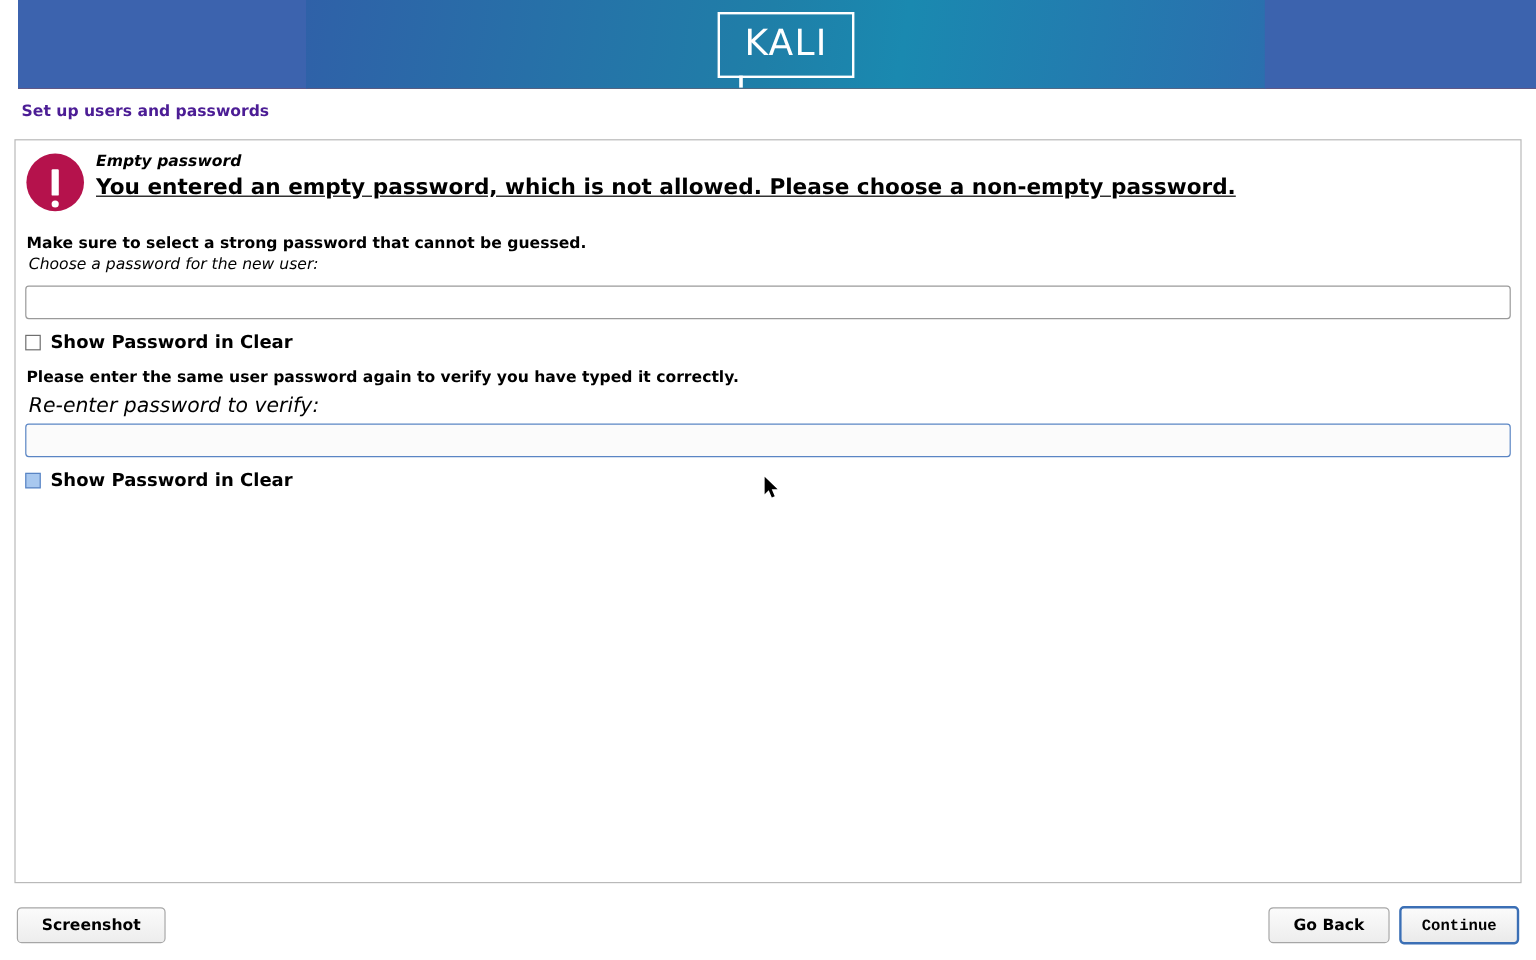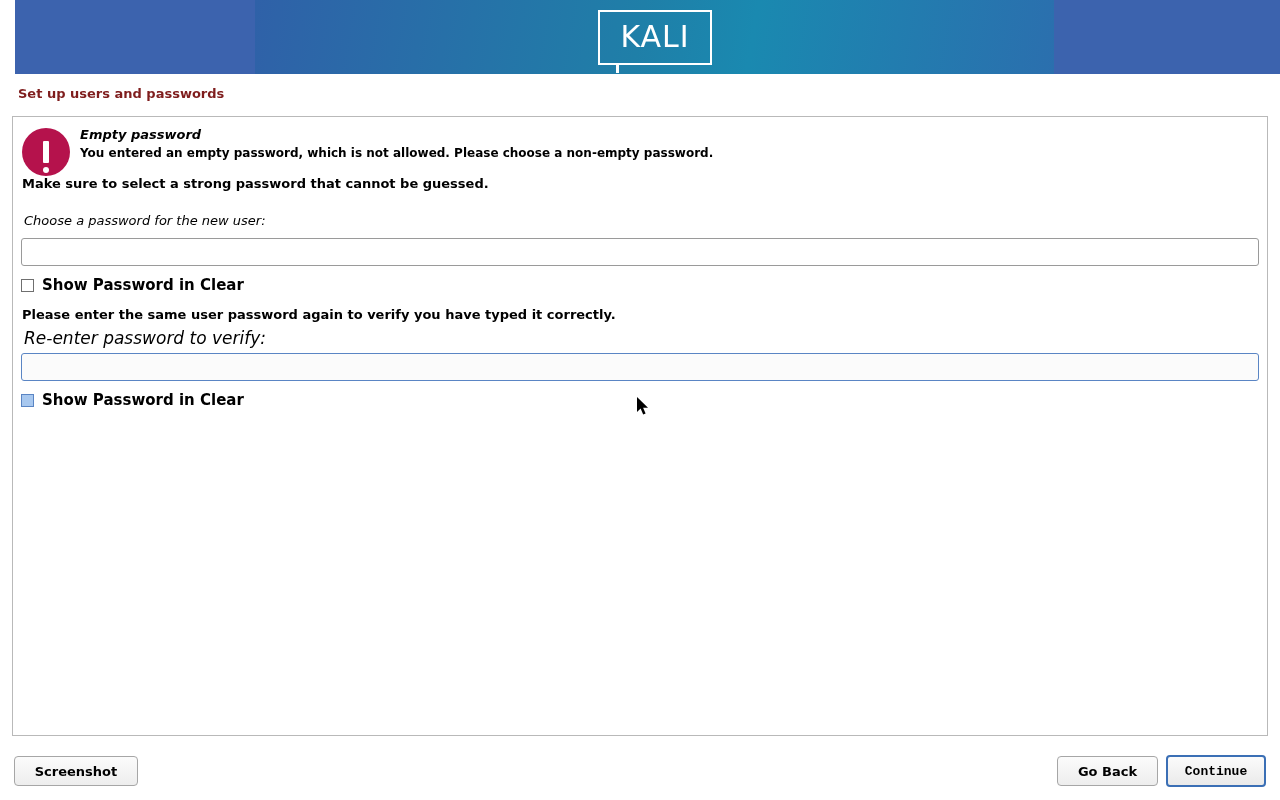--- a/index.html
+++ b/index.html
@@ -70,21 +70,21 @@
     background: #ffffff;
   }
 
   
   .page-title {
     position: absolute;
     left: 18px;
     top: 86px;
     font-weight: bold;
     font-size: 13px;
-    color: #7f1d1d;
+    color: #4c1d95;
   }
 
   
   .frame {
     position: absolute;
     left: 12px;
     top: 116px;
     width: 1256px;
     height: 620px;
     border: 1px solid #b9b9b9;
@@ -127,28 +127,29 @@
     top: 127px;
     font-style: italic;
     font-size: 13px;
     font-weight: bold;
   }
   .error-text {
     position: absolute;
     left: 80px;
     top: 146px;
     font-weight: bold;
-    font-size: 12px;
+    font-size: 18px;
+    text-decoration: underline;
   }
 
   
   .strong-note {
     position: absolute;
     left: 22px;
-    top: 176px;
+    top: 196px;
     font-weight: bold;
     font-size: 13px;
   }
   .label-choose {
     position: absolute;
     left: 24px;
     top: 213px;
     font-style: italic;
     font-size: 13px;
   }

